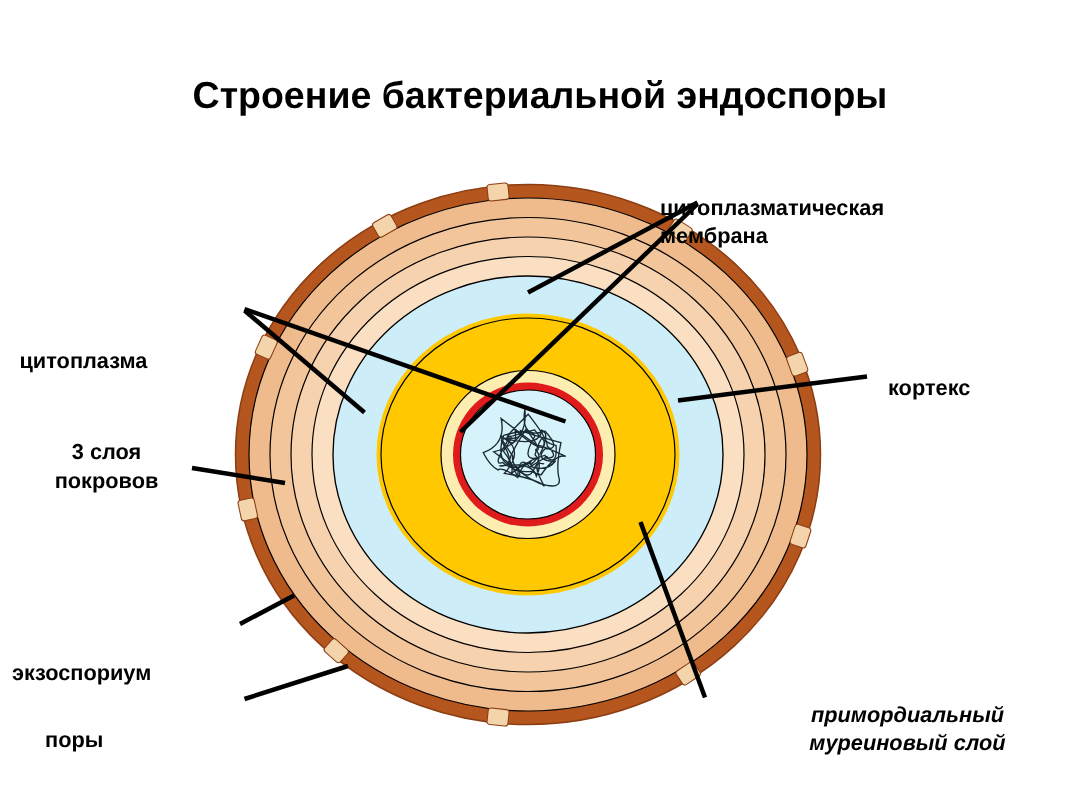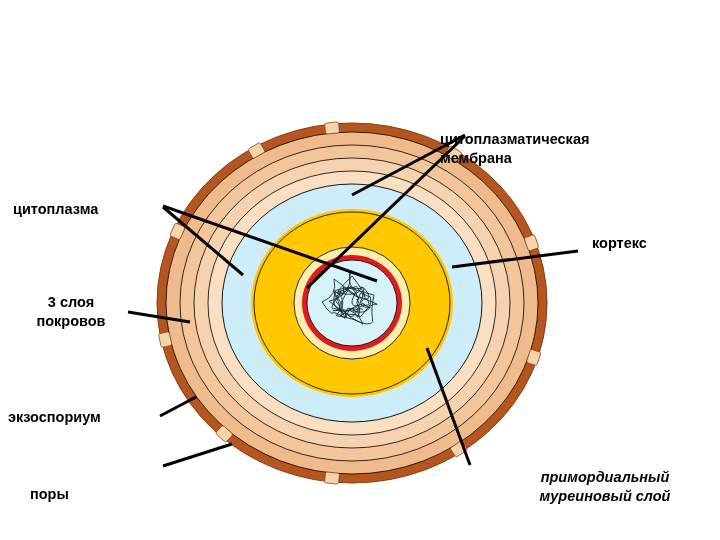--- a/index.html
+++ b/index.html
@@ -39,21 +39,21 @@
     white-space: nowrap;
   }
   .lbl {
     position: absolute;
     font-size: 14.5px;
     font-weight: bold;
     color: #000000;
     line-height: 1.28;
     white-space: pre-line;
   }
-  .lbl-left   { text-align: left; }
+  .lbl-left   { text-align: left; margin-top: 32px; }
   .lbl-right  { text-align: left; }
   .lbl-center { text-align: center; }
 </style>
 </head>
 <body>
 
 <div id="stage">
 
   <svg id="diagram-svg" viewBox="0 0 720 540">
     <g id="layers-group">
@@ -92,26 +92,27 @@
         <line x1="163" y1="207" x2="243" y2="275" stroke="#000000" stroke-width="3" stroke-linecap="butt"></line>
         <line x1="163" y1="206" x2="377" y2="281" stroke="#000000" stroke-width="3" stroke-linecap="butt"></line>
         <line x1="578" y1="251" x2="452" y2="267" stroke="#000000" stroke-width="3" stroke-linecap="butt"></line>
         <line x1="128" y1="312" x2="190" y2="322" stroke="#000000" stroke-width="3" stroke-linecap="butt"></line>
         <line x1="160" y1="416" x2="196" y2="397" stroke="#000000" stroke-width="3" stroke-linecap="butt"></line>
         <line x1="163" y1="466" x2="232" y2="444" stroke="#000000" stroke-width="3" stroke-linecap="butt"></line>
         <line x1="470" y1="465" x2="427" y2="348" stroke="#000000" stroke-width="3" stroke-linecap="butt"></line>
       </g>
   </svg>
 
+  <div class="page-title">Строение бактериальной эндоспоры</div>
 
   <div id="labels-layer">
       <div class="lbl lbl-right" style="left: 440px; top: 130px; width: 278px;">цитоплазматическая
 мембрана</div>
       <div class="lbl lbl-left" style="left: 13px; top: 200px; width: 160px;">цитоплазма</div>
-      <div class="lbl lbl-left" style="left: 592px; top: 234px; width: 120px;">кортекс</div>
+      <div class="lbl lbl-left" style="left: 592px; top: 218px; width: 120px;">кортекс</div>
       <div class="lbl lbl-center" style="left: 6px; top: 293px; width: 130px;">3 слоя
 покровов</div>
       <div class="lbl lbl-left" style="left: 8px; top: 408px; width: 160px;">экзоспориум</div>
       <div class="lbl lbl-right" style="left: 30px; top: 461px; width: 120px; margin-top: 24px;">поры</div>
       <div class="lbl lbl-center" style="left: 495px; top: 468px; width: 220px; font-style: italic;">примордиальный
 муреиновый слой</div>
     </div>
 
 </div>
 

